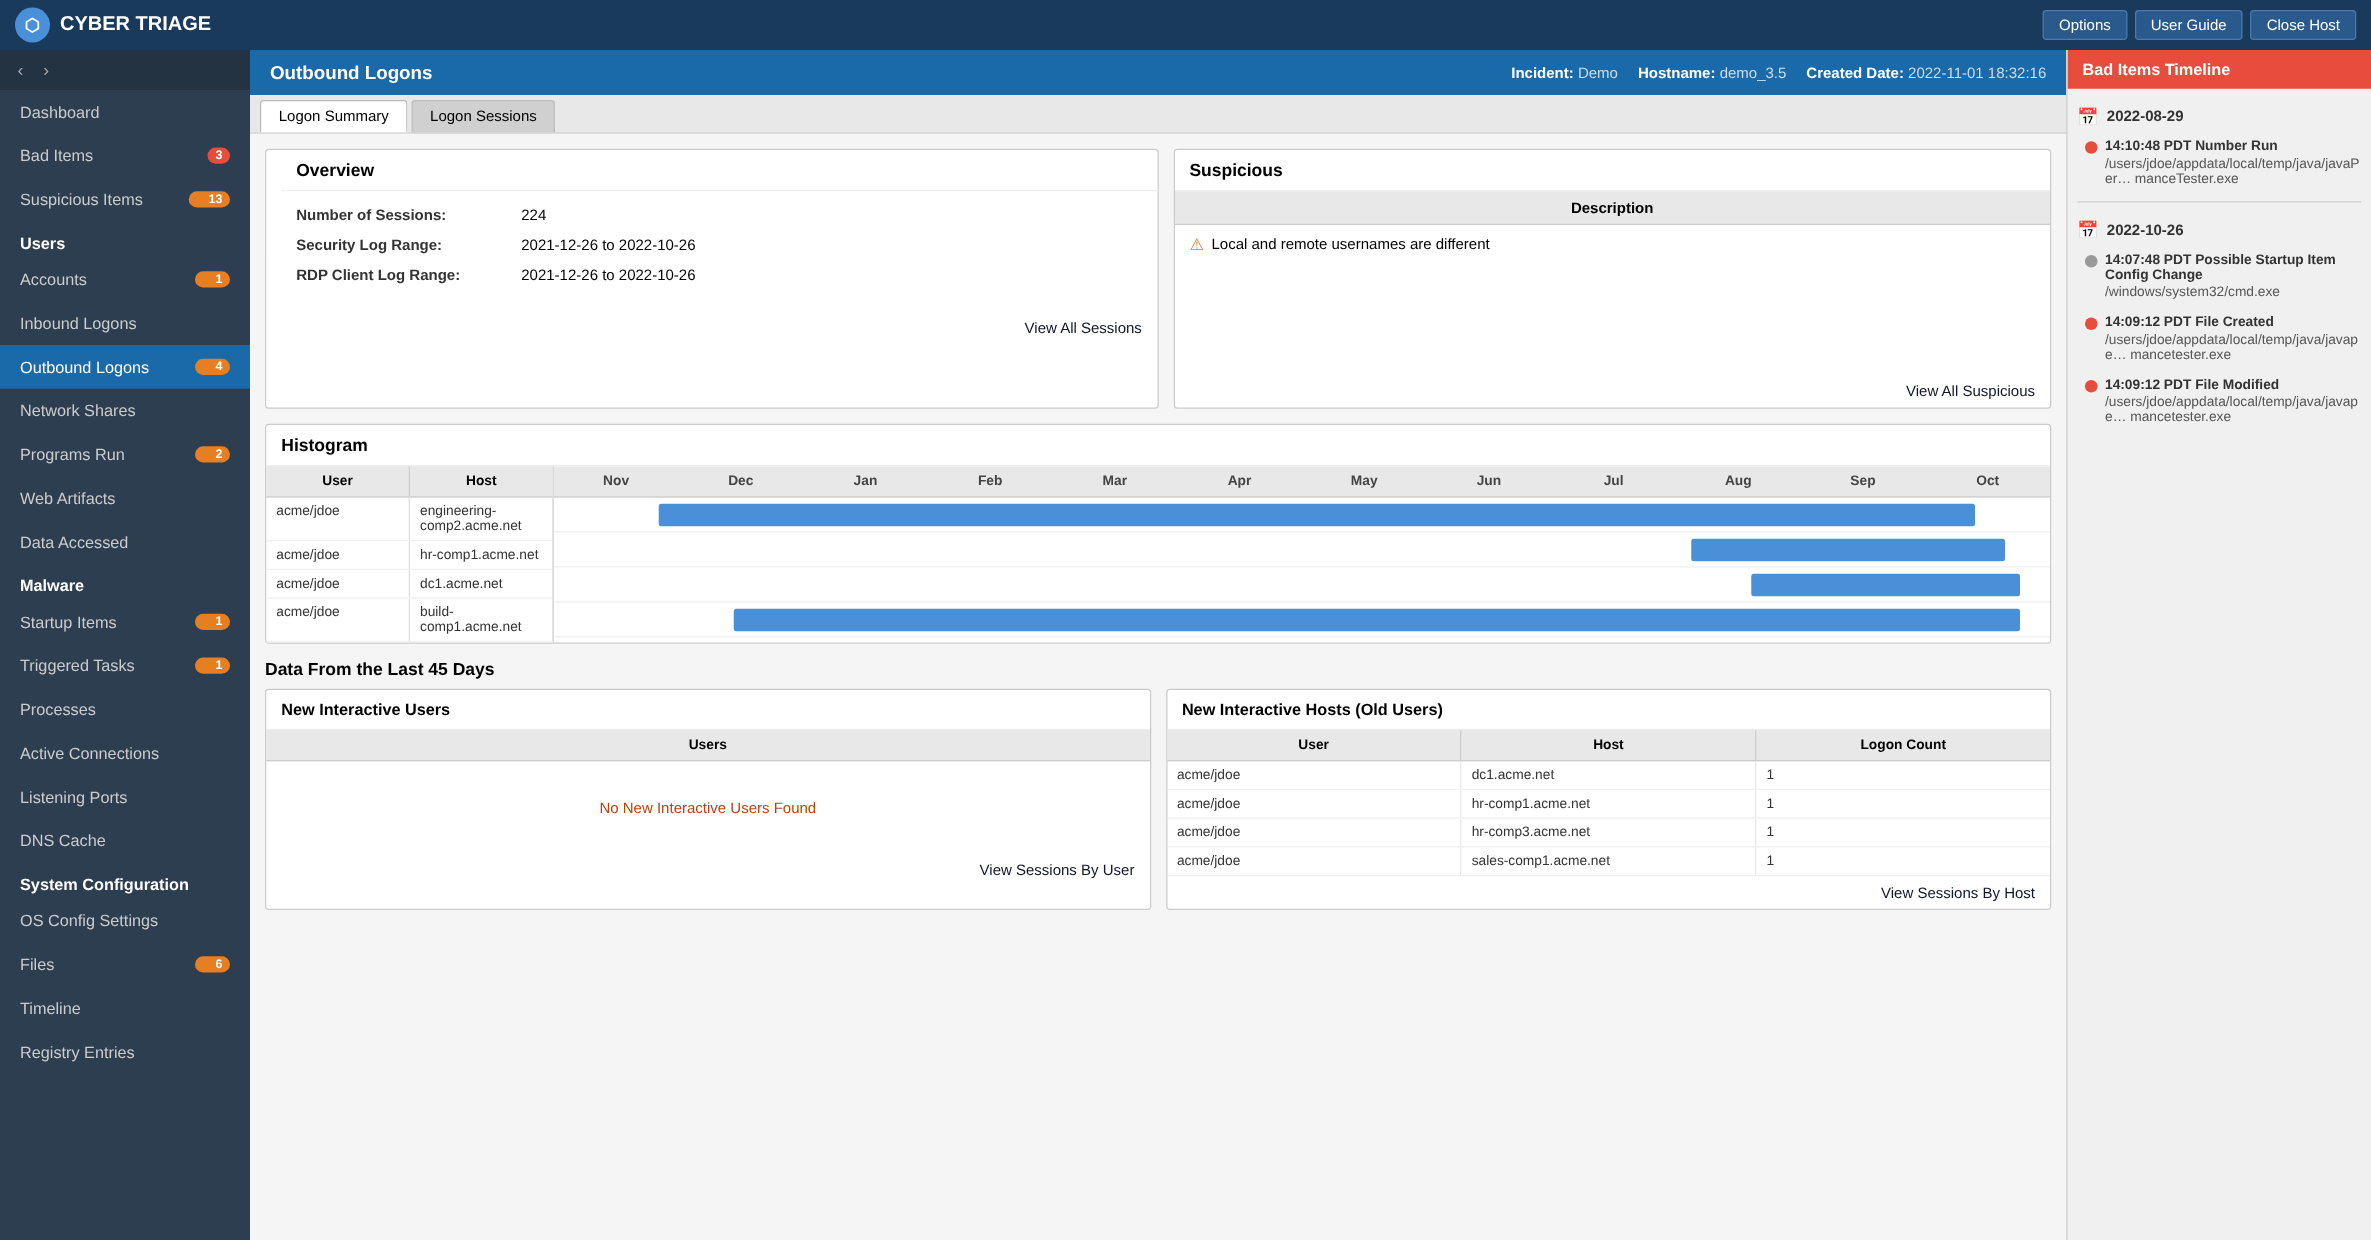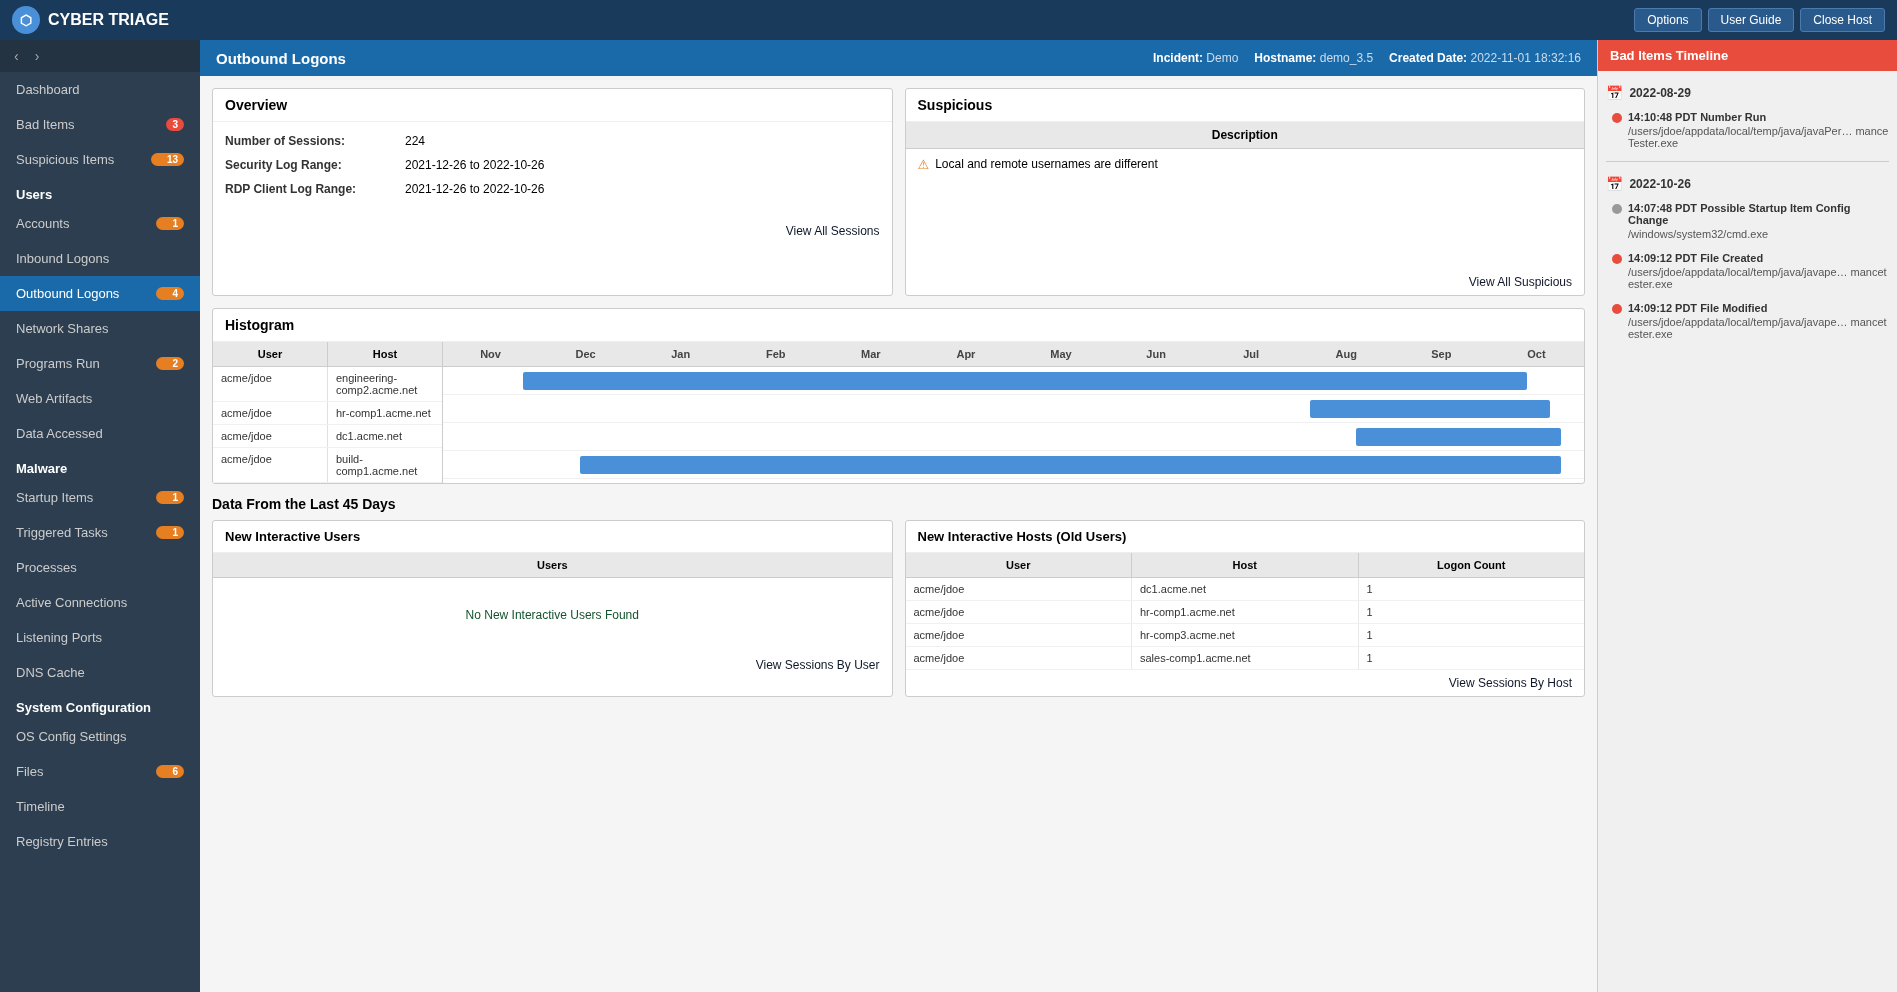--- a/index.html
+++ b/index.html
@@ -177,21 +177,21 @@
       background: white;
       border: 1px solid #ccc;
       border-radius: 3px;
     }
     .panel-header {
       font-size: 14px;
       font-weight: bold;
       padding: 8px 12px;
       border-bottom: 1px solid #eee;
     }
-    .overview-panel { flex: 1; }
+    .overview-panel { flex: 1; padding-left: 12px; }
     .suspicious-panel { flex: 1; }
 
     .overview-content { padding: 12px; }
     .overview-row {
       display: flex;
       margin-bottom: 10px;
       font-size: 12px;
     }
     .overview-label { width: 180px; font-weight: bold; color: #333; }
     .overview-value { color: #000000; }
@@ -351,27 +351,27 @@
     .data-cell {
       flex: 1;
       padding: 5px 8px;
       border-right: 1px solid #e8e8e8;
       color: #333;
     }
     .data-cell:last-child { border-right: none; }
     .empty-table {
       padding: 30px;
       text-align: center;
-      color: #14532d;
+      color: #c2410c;
       font-size: 12px;
     }
 
     
     .right-sidebar {
-      width: 300px;
+      width: 244px;
       background: #f0f0f0;
       border-left: 1px solid #ccc;
       flex-shrink: 0;
       display: flex;
       flex-direction: column;
       overflow: hidden;
     }
     .right-sidebar-header {
       background: #e74c3c;
       color: white;
@@ -527,20 +527,24 @@
 
     <div class="content-header">
       <span class="content-title">Outbound Logons</span>
       <div class="incident-info">
         <span><strong>Incident:</strong> <span>Demo</span></span>
         <span><strong>Hostname:</strong> <span>demo_3.5</span></span>
         <span><strong>Created Date:</strong> <span>2022-11-01 18:32:16</span></span>
       </div>
     </div>
 
+    <div class="tabs-bar">
+      <div class="tab active">Logon Summary</div>
+      <div class="tab">Logon Sessions</div>
+    </div>
 
     <div class="content-scroll">
 
       <div class="top-row">
 
         <div class="panel overview-panel">
           <div class="panel-header">Overview</div>
           <div class="overview-content">
             <div class="overview-row">
               <span class="overview-label">Number of Sessions:</span>

